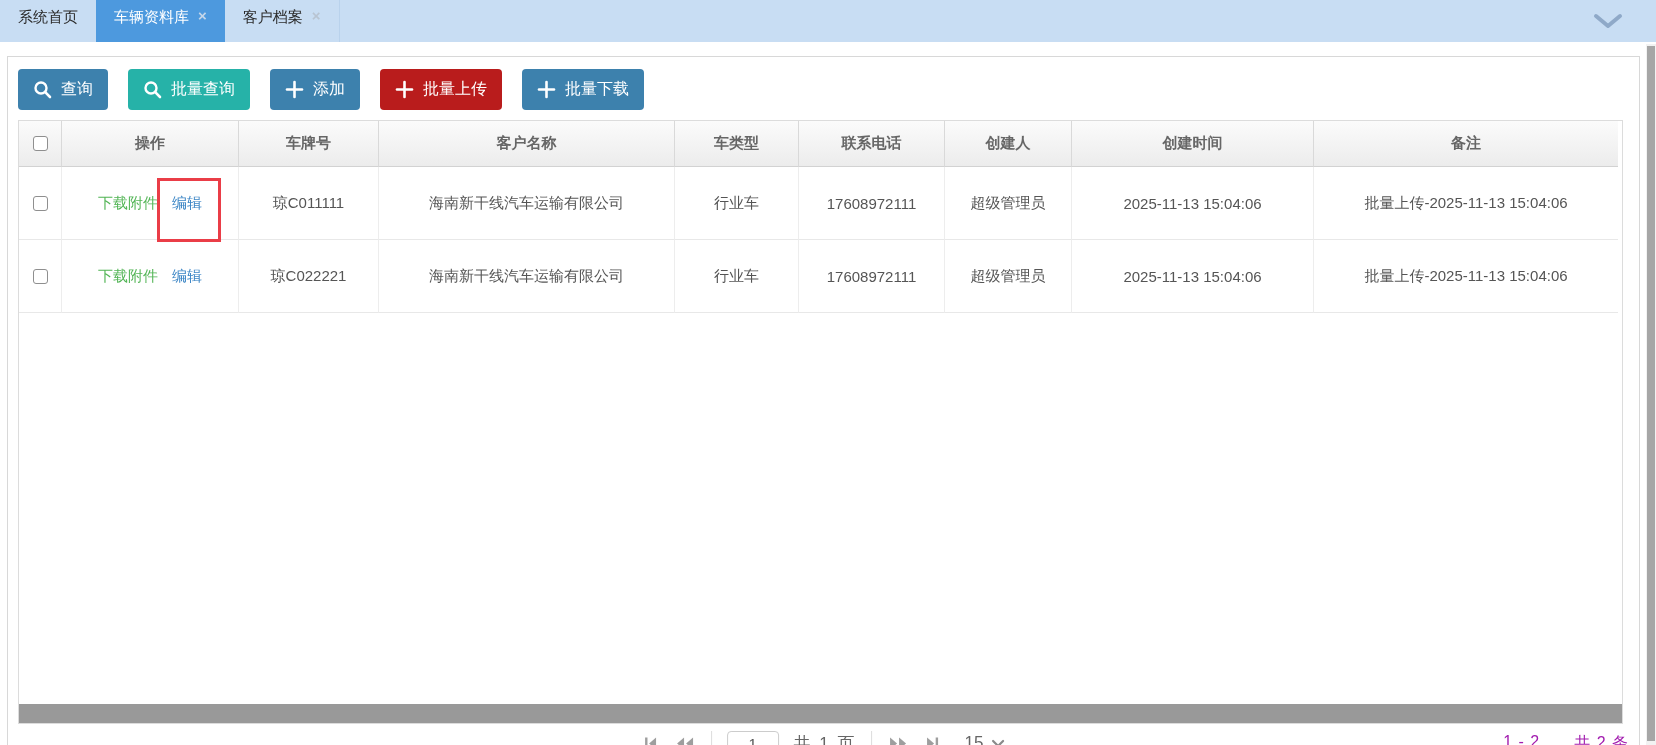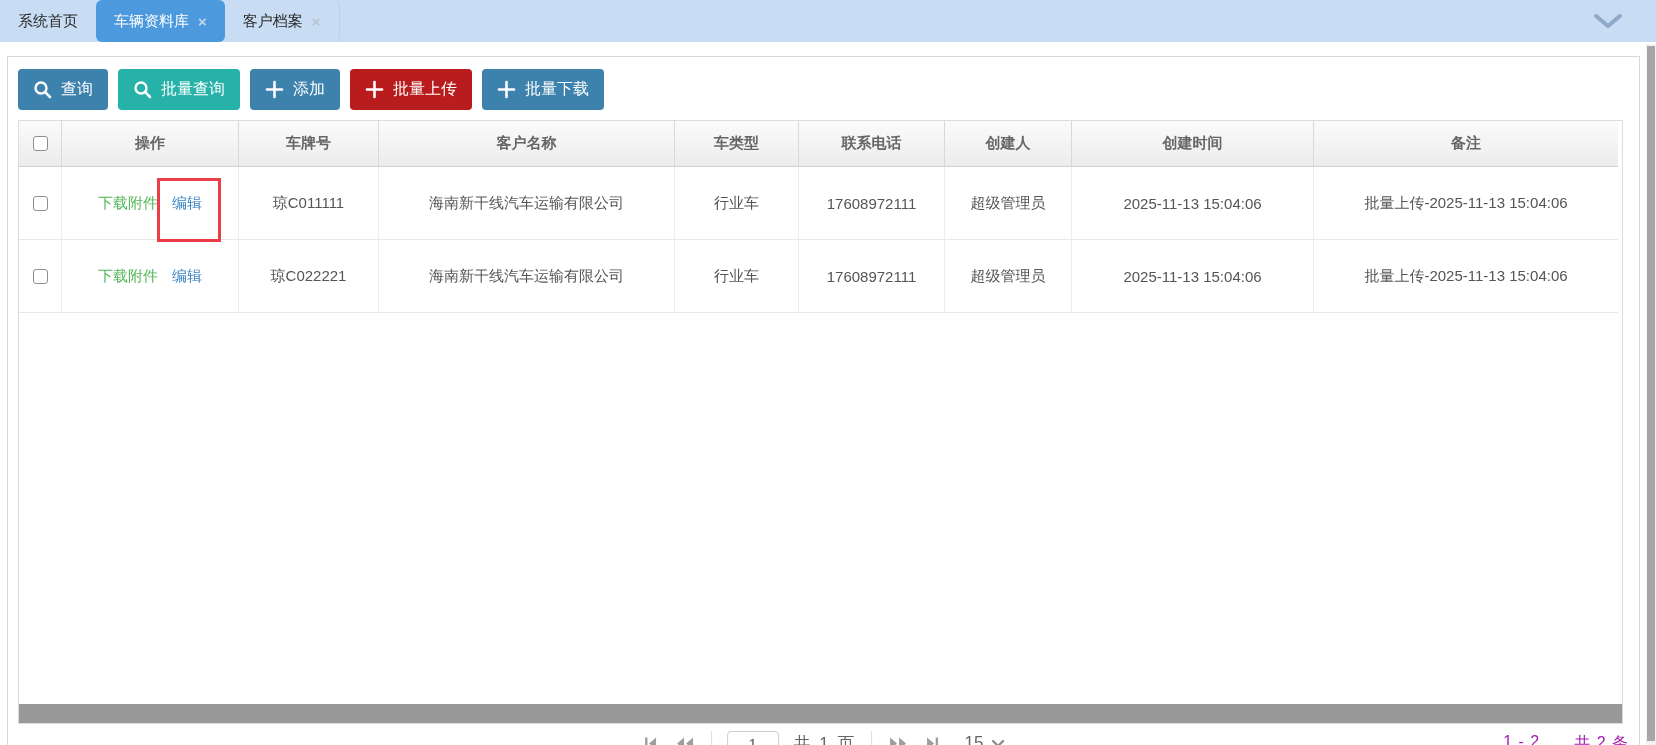--- a/index.html
+++ b/index.html
@@ -1,34 +1,34 @@
 <!DOCTYPE html>
 <html><head>
 <meta charset="utf-8">
 <style>
   * { margin:0; padding:0; box-sizing:border-box; }
   html,body { width:1656px; height:745px; overflow:hidden; background:#fff;
     font-family:"Liberation Sans","DejaVu Sans",sans-serif; }
 
   
   .tabbar { position:relative; height:42px; background:#c8ddf3; display:flex; align-items:stretch; }
-  .tab { display:flex; align-items:center; padding:0 18px; font-size:15px; color:#2b2b2b; cursor:default;border-radius:6px; }
+  .tab { display:flex; padding:8px 18px; font-size:15px; color:#2b2b2b; cursor:default; }
   .tab.active { background:#4d99de; color:#fff; }
   .tab .x { margin-left:9px; font-size:15px; font-weight:bold; line-height:1; }
   .tab.active .x { color:#c3d6ea; }
   .tab.inactive-tab { border-right:1px solid #b9d2ec; }
   .tab.inactive-tab .x { color:#b8c4d2; }
   .tab-chevron { position:absolute; right:32px; top:13px; }
 
   
   .panel { position:absolute; left:7px; top:56px; width:1633px; height:689px;
     background:#fff; border:1px solid #d8d8d8; border-bottom:none; }
 
   
-  .toolbar { display:flex; gap:10px; padding:12px 0 10px 10px; }
+  .toolbar { display:flex; gap:20px; padding:12px 0 10px 10px; }
   .btn { height:41px; border:none; border-radius:4px; color:#fff; font-size:16px;
     font-family:inherit; display:flex; align-items:center; gap:9px; padding:0 15px; cursor:pointer; }
   .btn-blue { background:#3d81ad; }
   .btn-teal { background:#26b2a8; }
   .btn-orange { background:#b91c1c; }
   .btn svg { display:block; }
 
   
   .grid { margin-left:10px; width:1605px; border:1px solid #dcdcdc; }
   .gt { display:grid; grid-template-columns:43px 177px 140px 296px 124px 146px 127px 242px 304px; }

